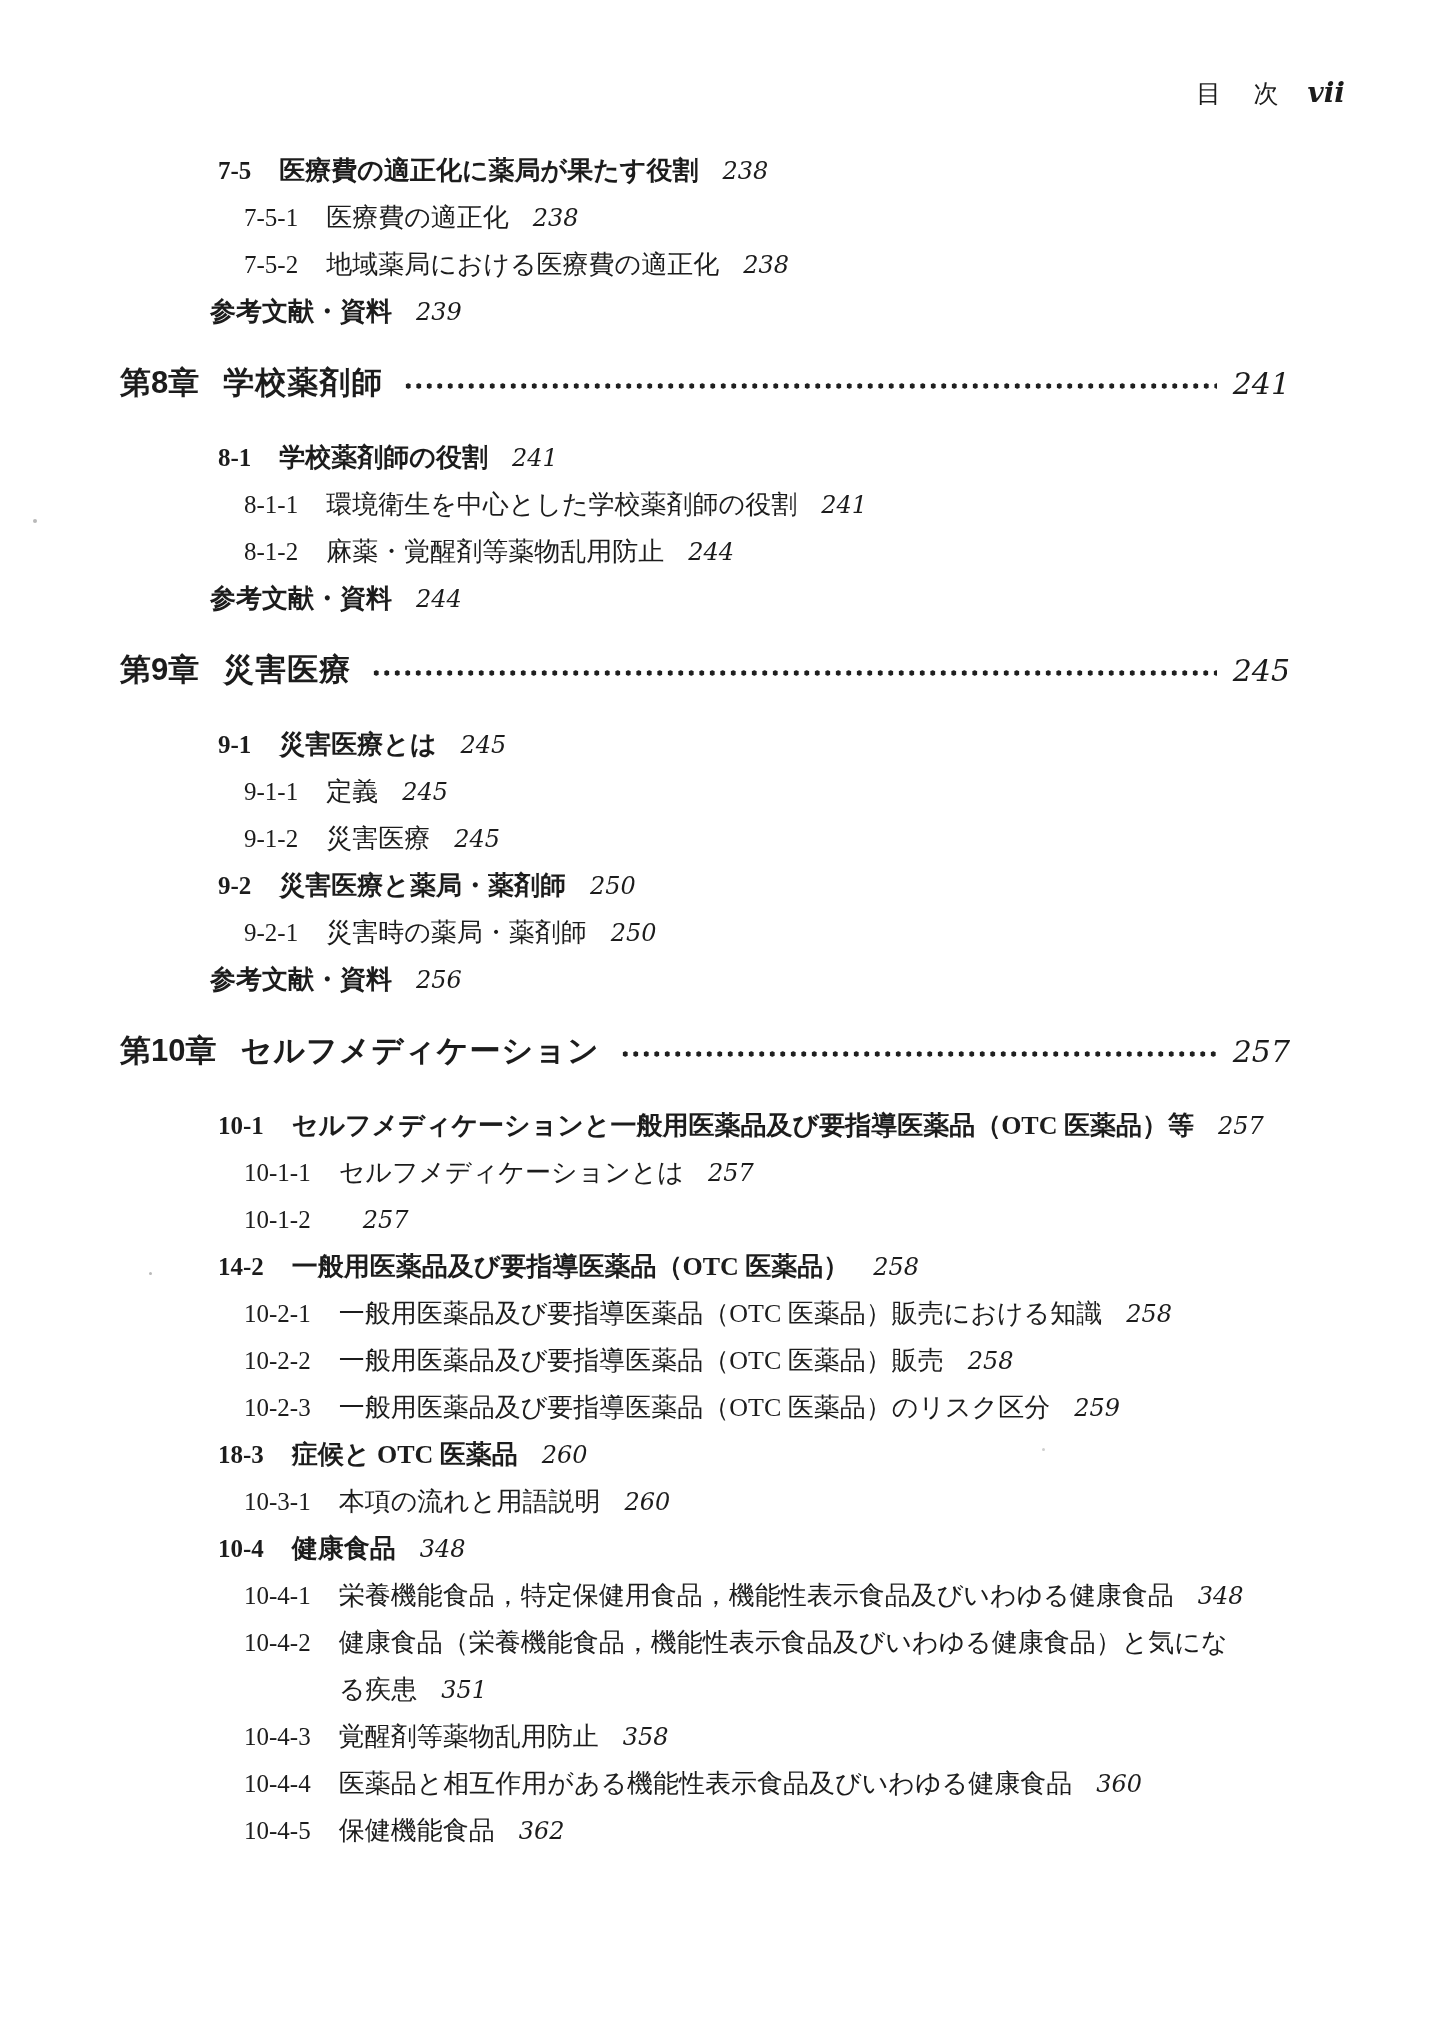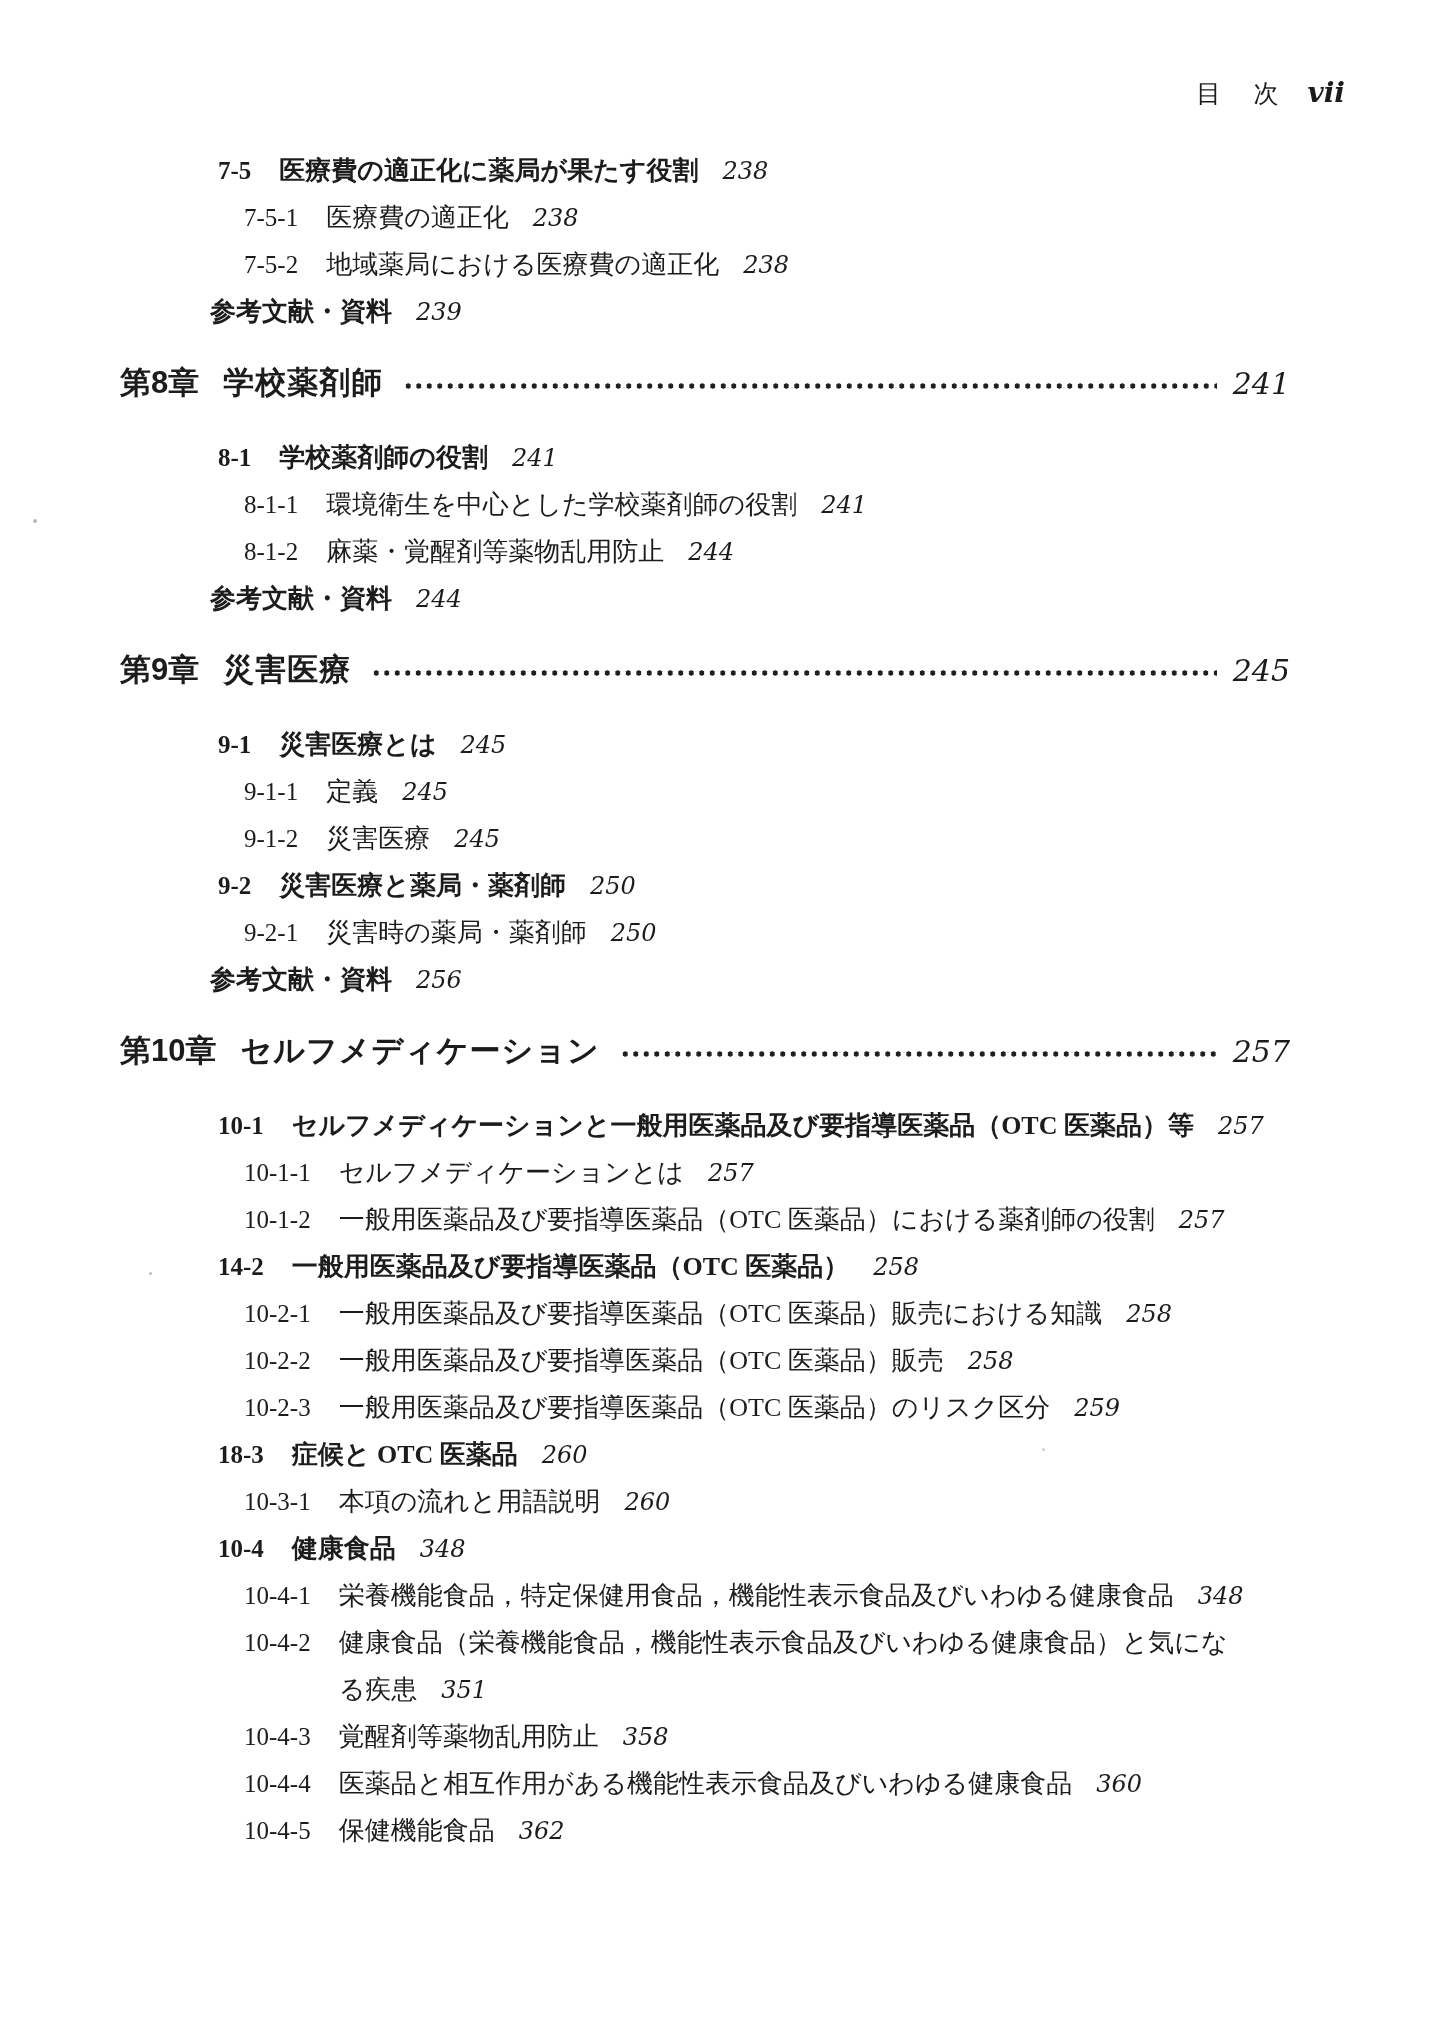--- a/index.html
+++ b/index.html
@@ -221,21 +221,20 @@
   </div>
       <div class="row l2">
     <span class="num">10-1-1</span>
 
     <span class="title">セルフメディケーションとは</span>
     <span class="pg">257</span>
   </div>
       <div class="row l2">
     <span class="num">10-1-2</span>
 
-    <span class="title">一般用医薬品及び要指導医薬品（OTC 医薬品）における薬剤師の役割</span>
     <span class="pg">257</span>
   </div>
       <div class="row l1">
     <span class="num">14-2</span>
 
     <span class="title">一般用医薬品及び要指導医薬品（OTC 医薬品）</span>
     <span class="pg">258</span>
   </div>
       <div class="row l2">
     <span class="num">10-2-1</span>

